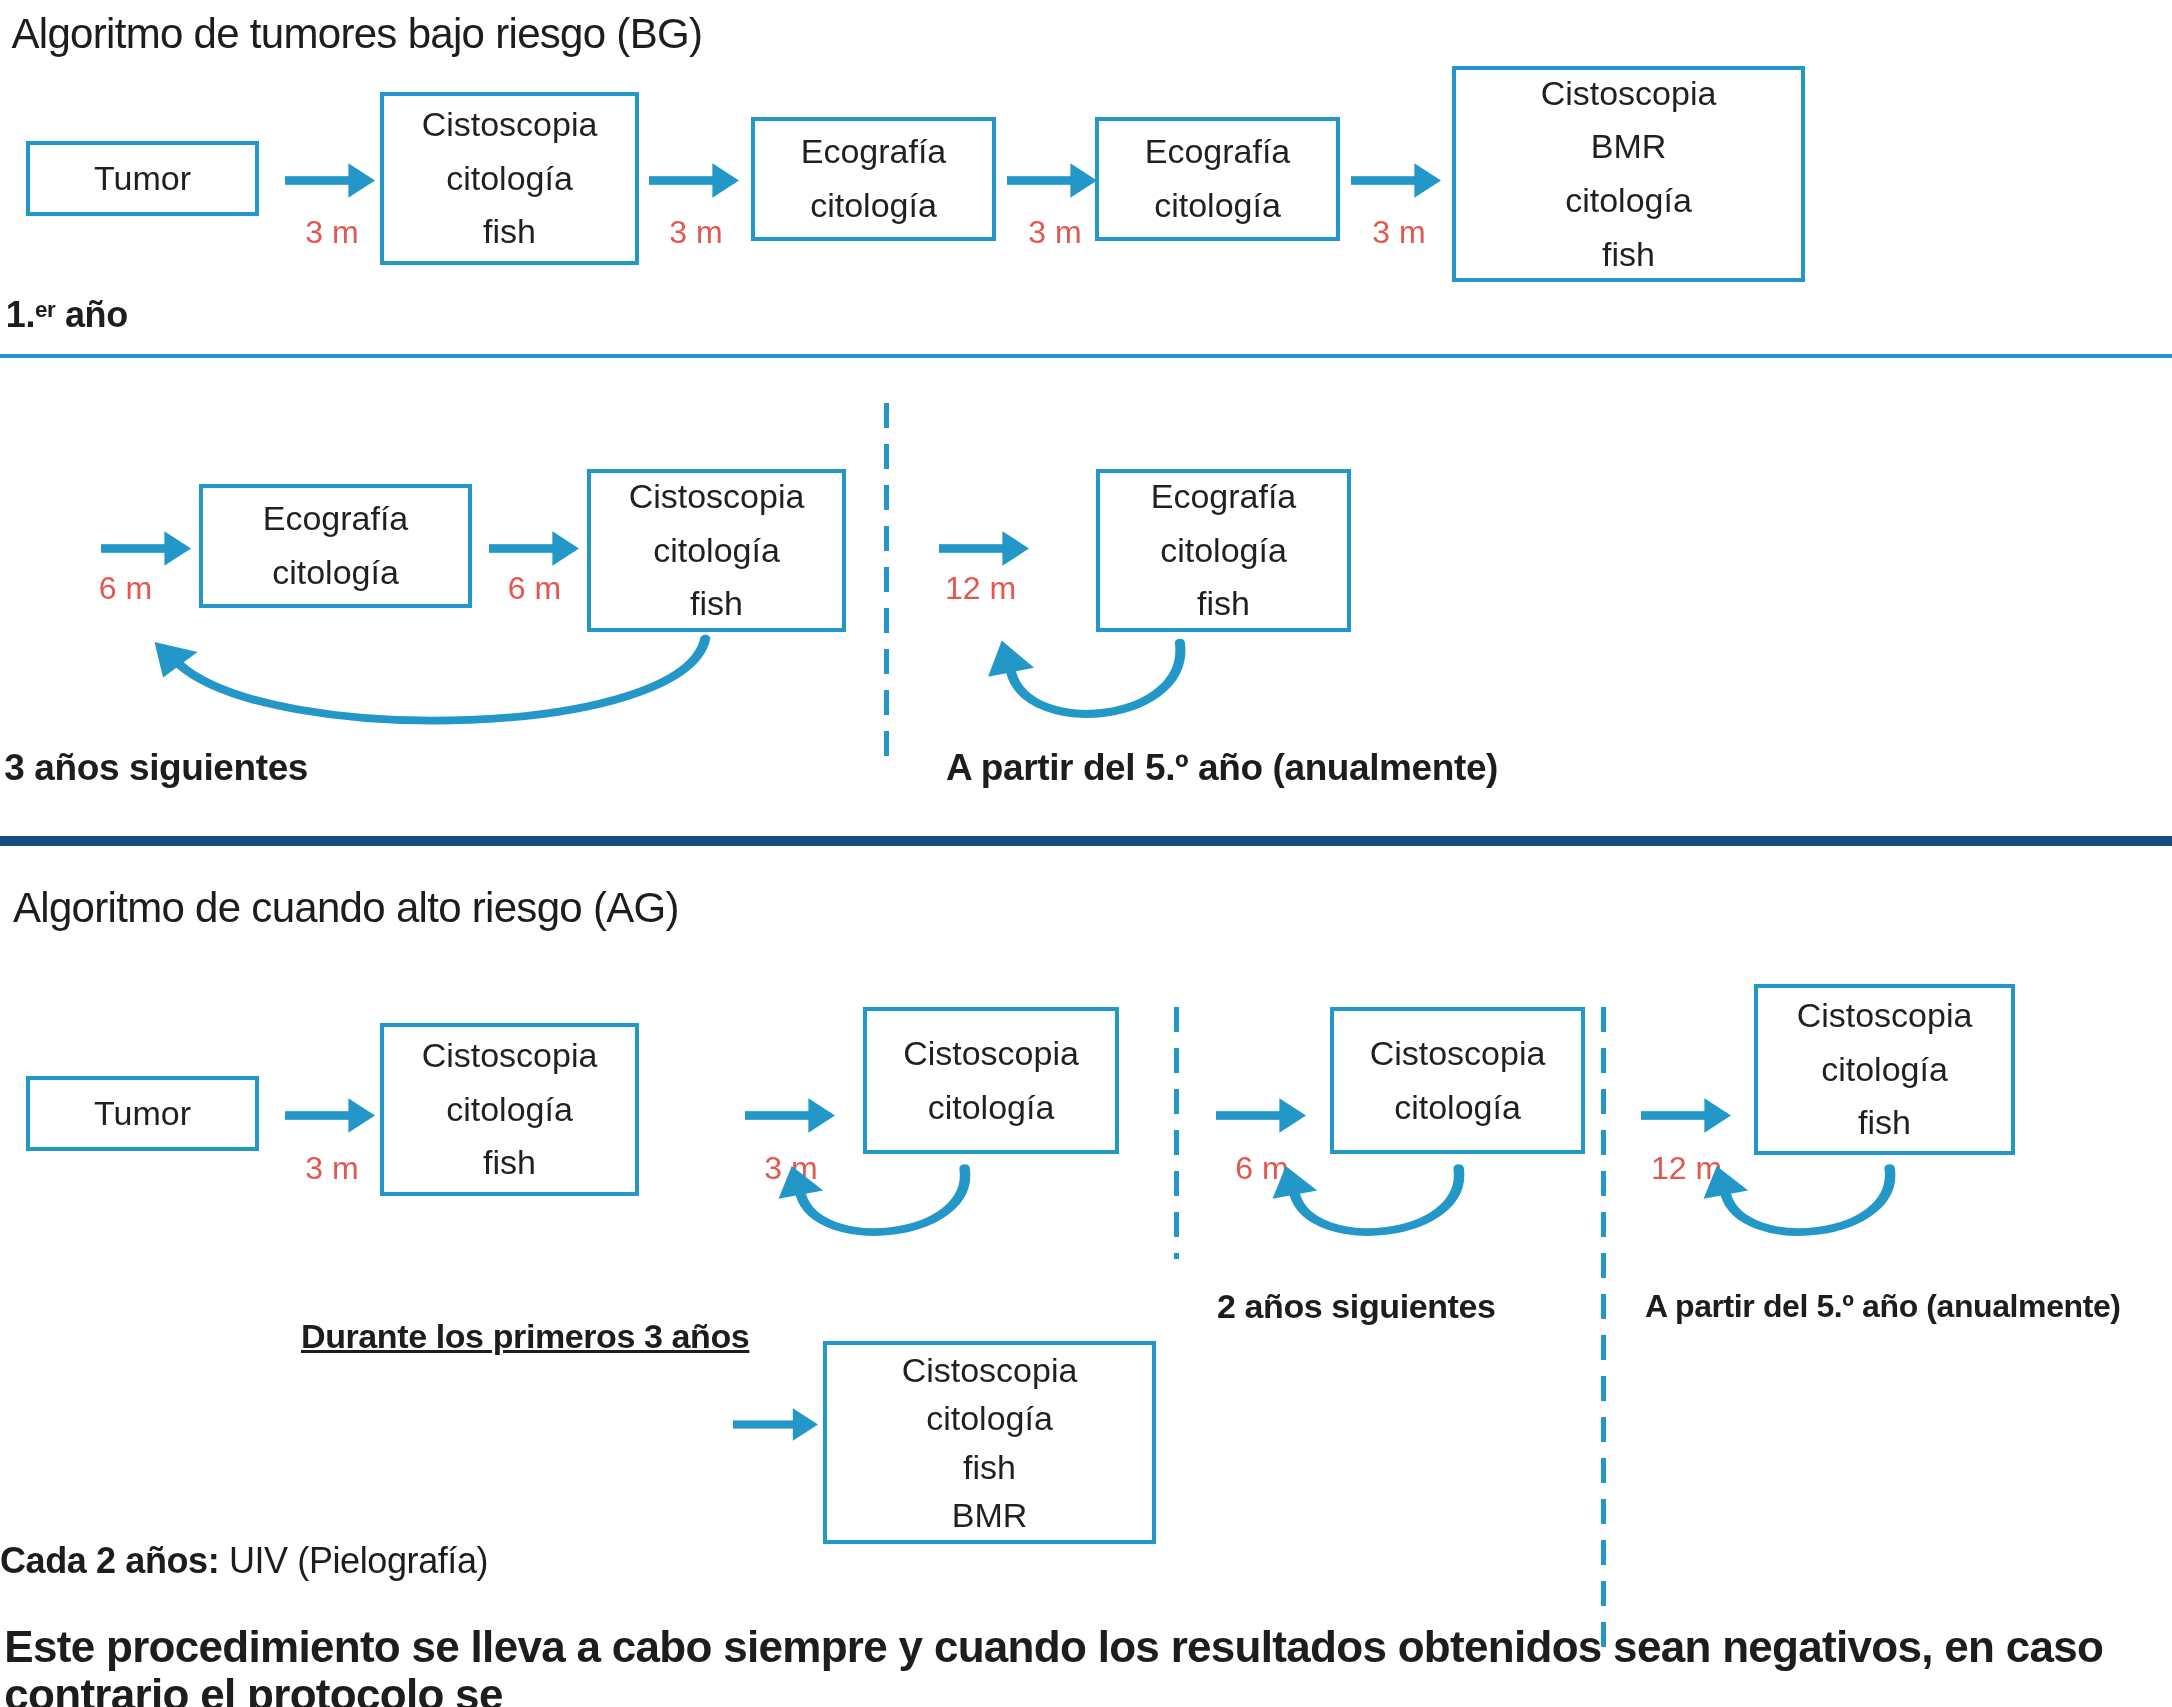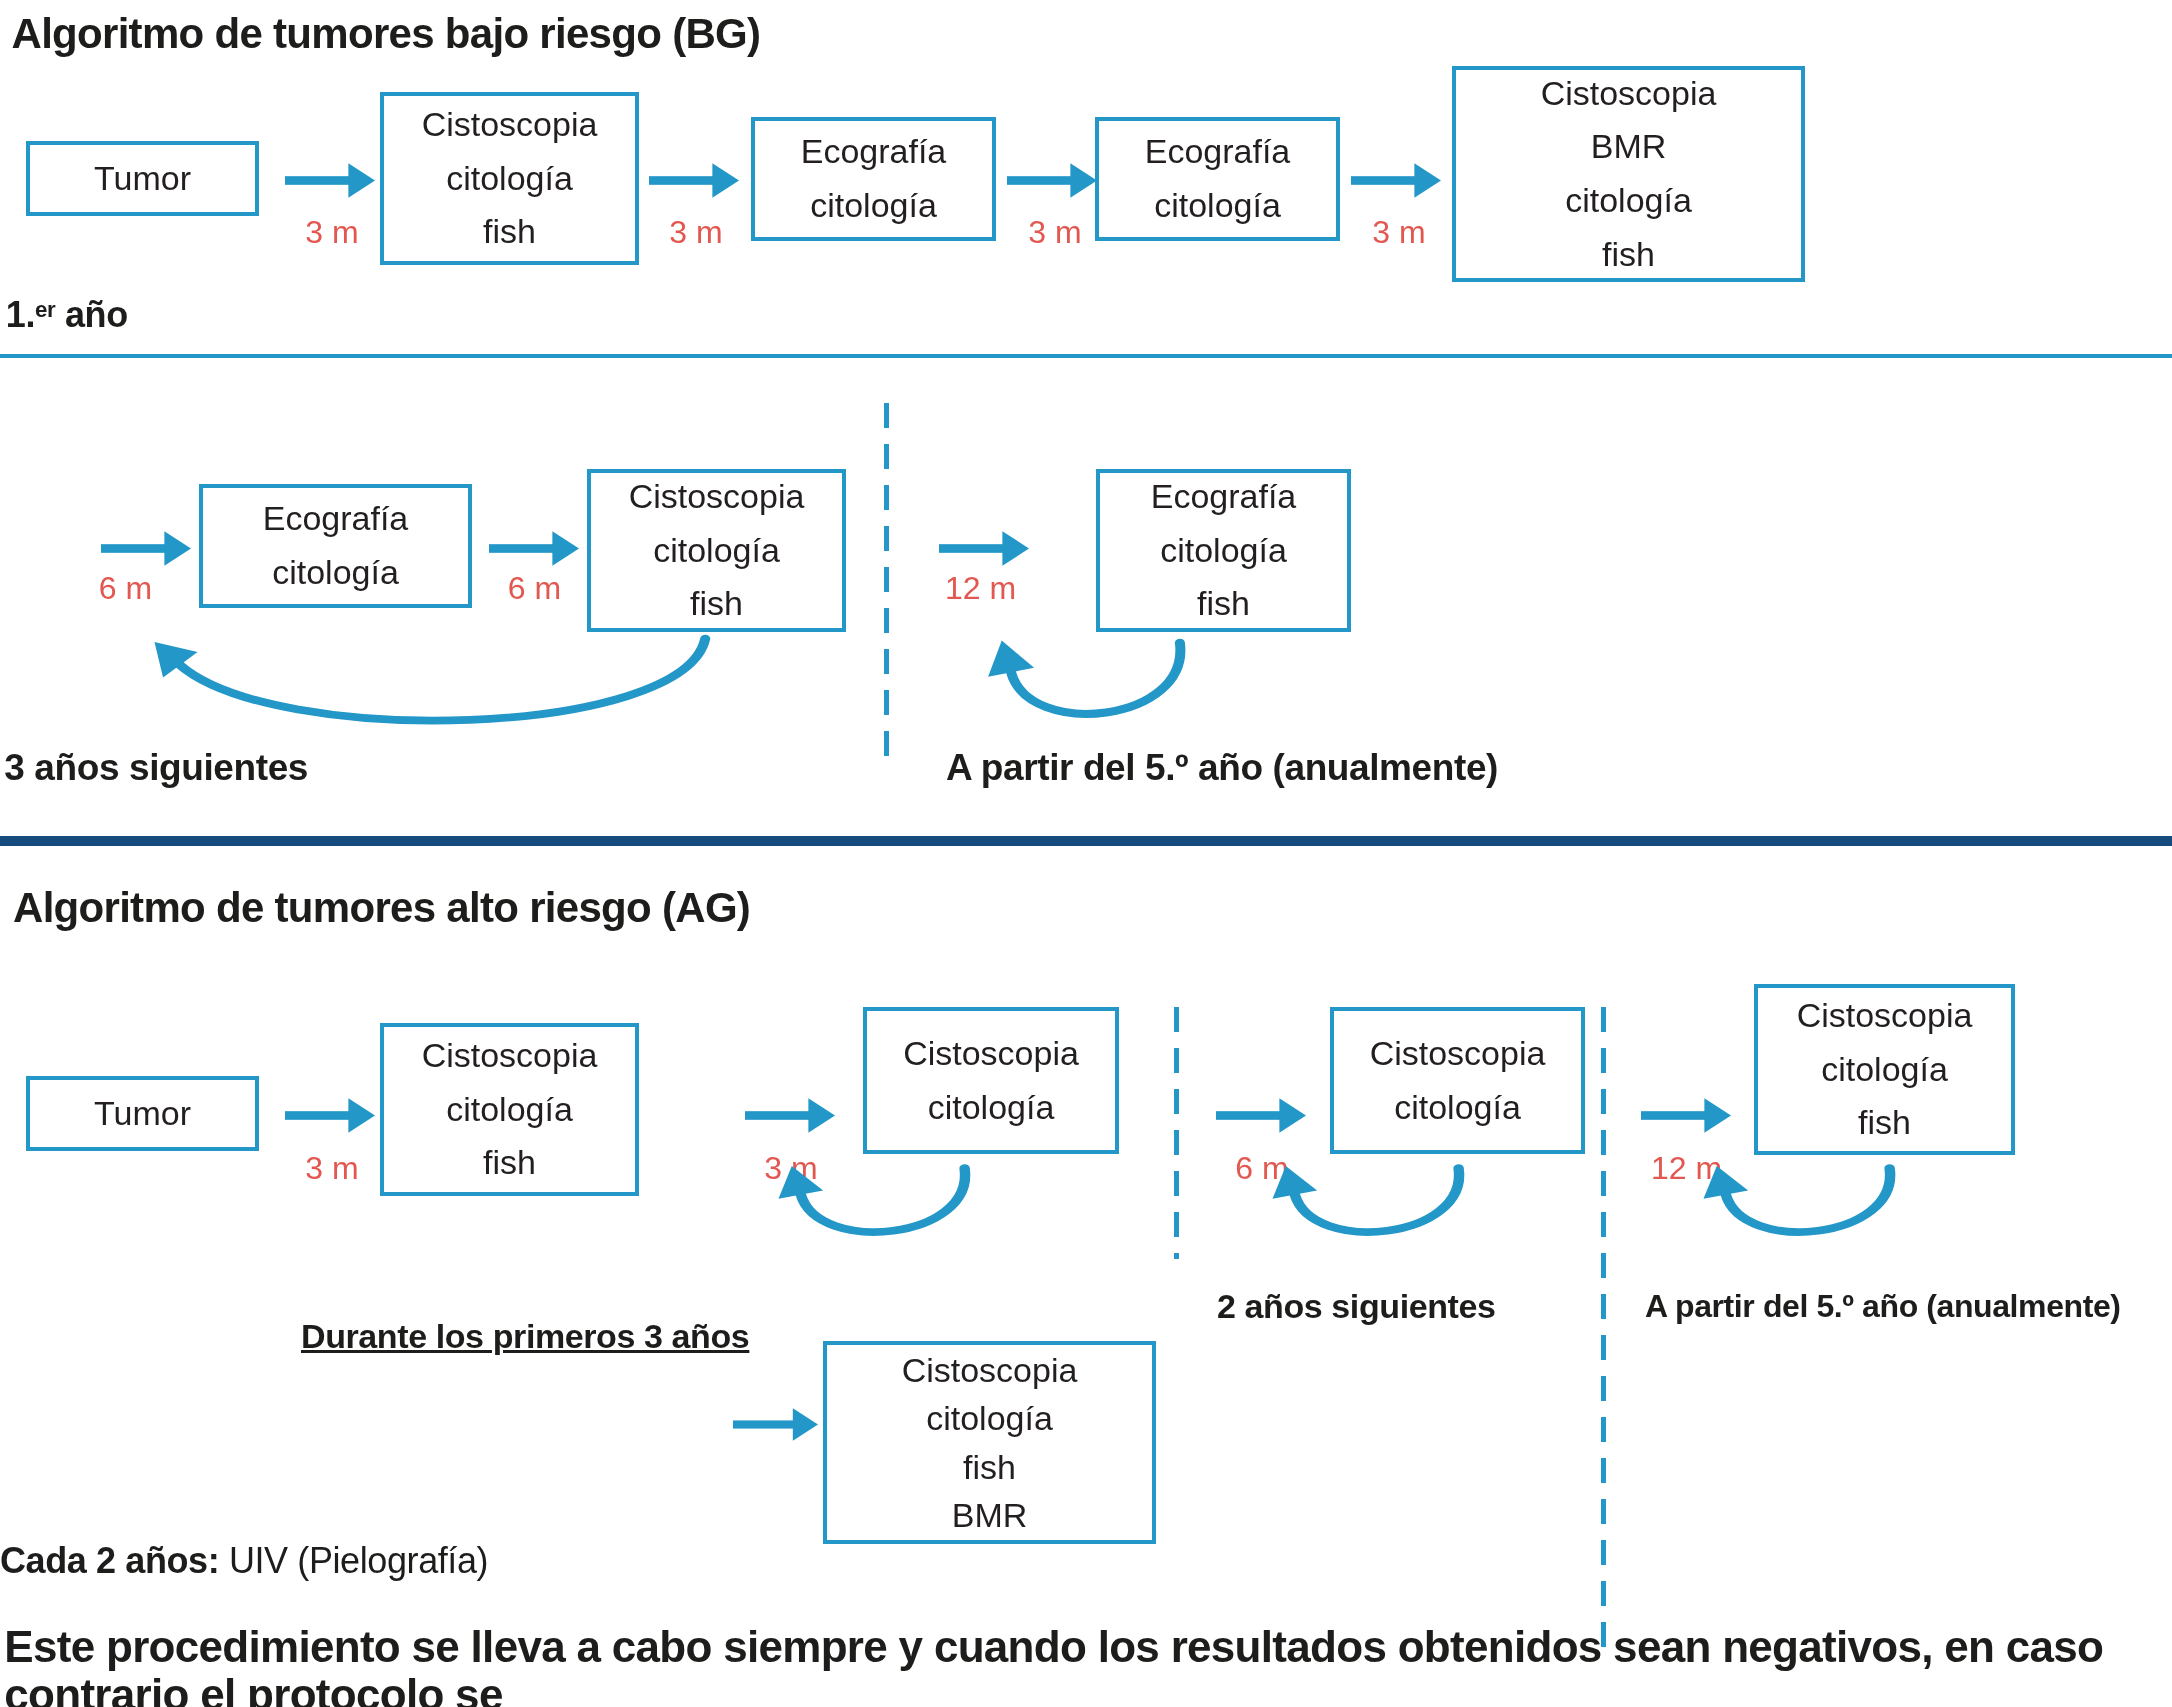--- a/index.html
+++ b/index.html
@@ -14,21 +14,21 @@
     width:2172px;
     height:1708px;
     background:#fff;
     font-family:"Liberation Sans", sans-serif;
     color:var(--ink);
     overflow:hidden;
   }
   .sec-title{
     position:absolute;
     font-size:42px;
-    font-weight:bold;
+    font-weight:normal;
     letter-spacing:-0.7px;
     white-space:nowrap;
   }
   .box{
     position:absolute;
     border:4.3px solid var(--accent);
     background:#fff;
     display:flex;
     align-items:center;
     justify-content:center;
@@ -179,21 +179,21 @@
 
   <svg class="loop" style="left:968px;top:637px;" width="237" height="108" viewBox="0 0 330 190" preserveAspectRatio="none">
     <path d="M 295 10 C 310 150, 85 180, 60 62" fill="none" stroke="var(--accent)" stroke-width="14" stroke-linecap="round"></path>
     <polygon points="47,6 92,54 28,70" fill="var(--accent)"></polygon>
   </svg>
 
   <div class="bold-label" style="left:946px;top:747px;font-size:37px;">A partir del 5.º año (anualmente)</div>
 
   <div class="hline thick" style="top:836px;"></div>
 
-  <div class="sec-title" style="left:13px;top:884px;">Algoritmo de tumores alto riesgo (AG)</div>
+  <div class="sec-title" style="left:13px;top:884px;">Algoritmo de cuando alto riesgo (AG)</div>
 
   <div class="box" style="left:26px;top:1076px;width:233px;height:75px;">Tumor</div>
 
   <svg class="harrow" style="left:285px;top:1098px;" width="90" height="35" viewBox="0 0 125 48">
     <rect x="0" y="18" width="92" height="12" fill="var(--accent)"></rect>
     <polygon points="88,0 125,24 88,48" fill="var(--accent)"></polygon>
   </svg>
   <div class="interval" style="left:289px;top:1150px;width:86px;">3 m</div>
 
   <div class="box" style="left:380px;top:1023px;width:259px;height:173px;">Cistoscopia

